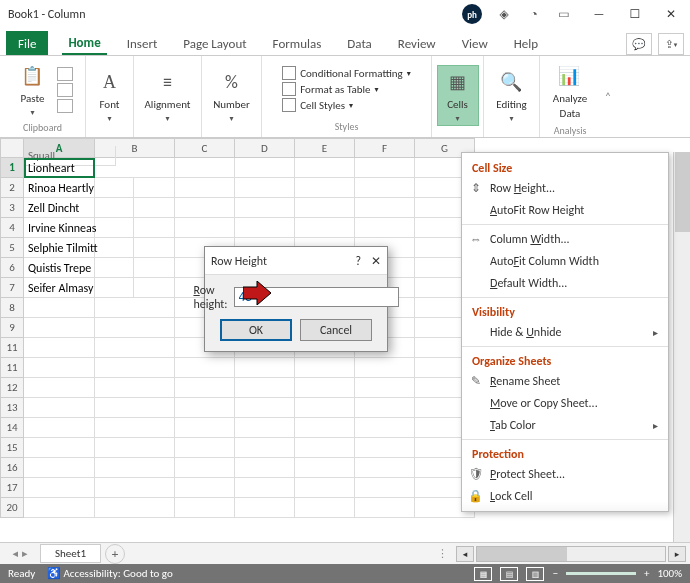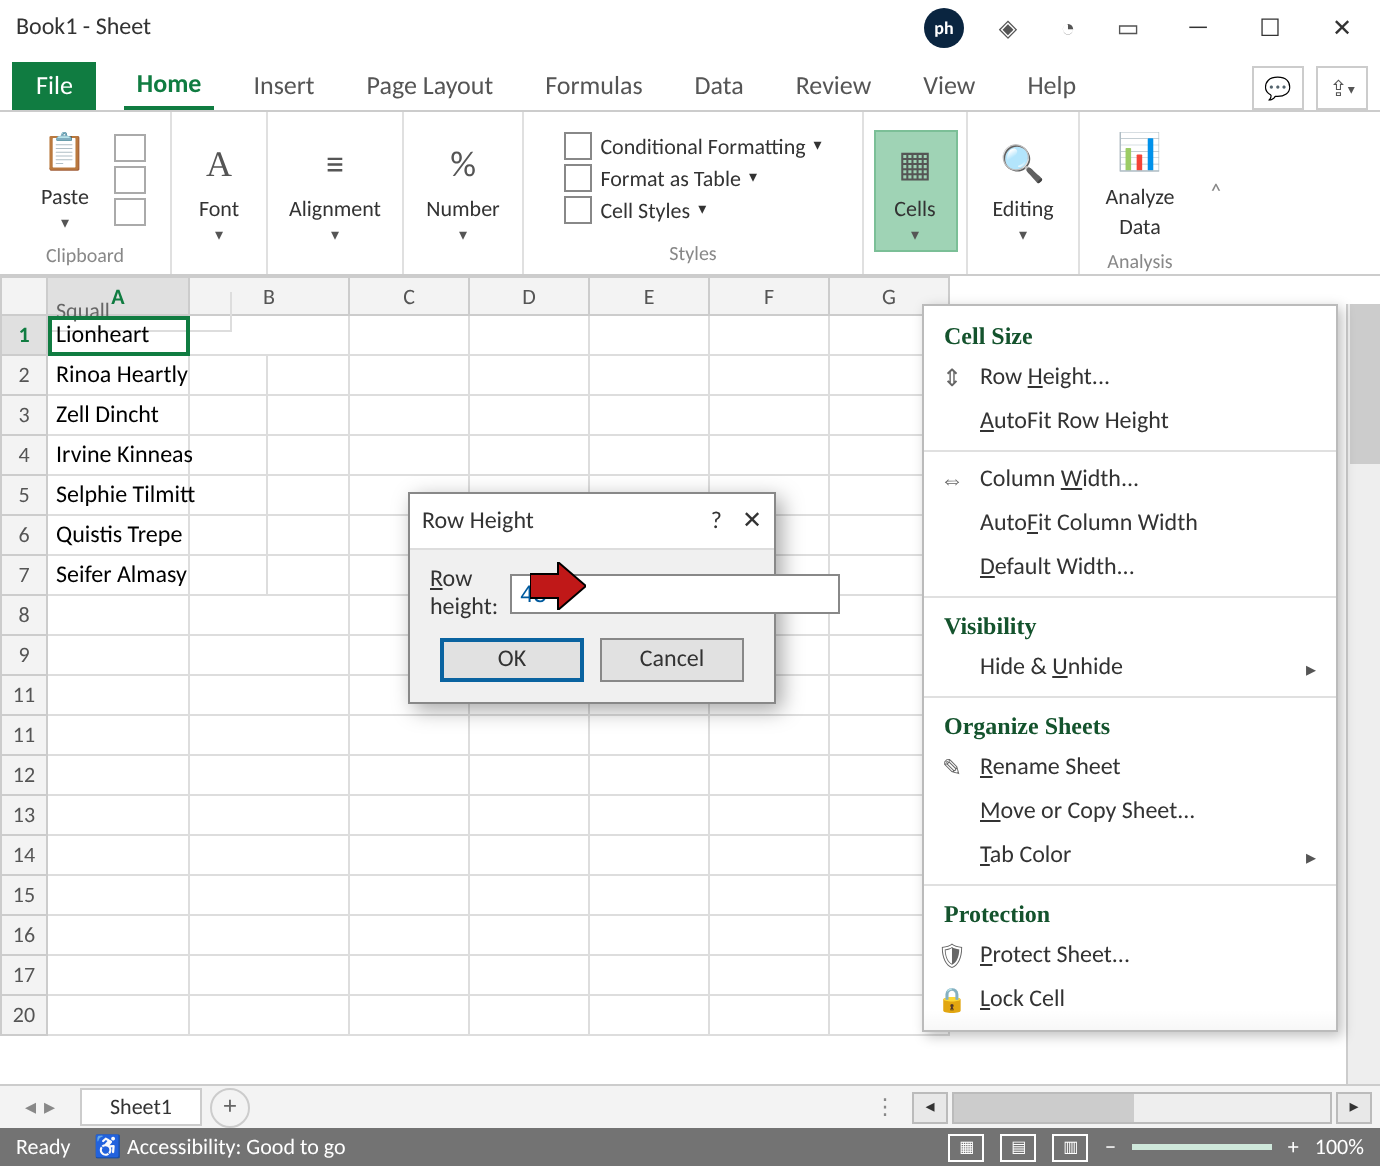--- a/index.html
+++ b/index.html
@@ -58,49 +58,49 @@
   .hsb-track { width:190px;height:16px;border:1px solid #bbb;background:#eee;position:relative; }
   .hsb-thumb { position:absolute;left:0;top:0;height:14px;width:90px;background:#ccc; }
 
   .statusbar { height:19px;background:#737373;color:#fff;display:flex;align-items:center;font-size:11px;padding:0 8px;gap:12px; }
   .status-right { margin-left:auto;display:flex;align-items:center;gap:8px; }
   .view-btn { width:18px;height:14px;border:1px solid #fff;display:flex;align-items:center;justify-content:center;font-size:8px; }
   .zoom-slider { width:70px;height:3px;background:#cfe8db;position:relative; }
 
   
   .cells-menu { position:absolute;top:152px;left:461px;width:208px;background:#fff;border:1px solid #bbb;box-shadow:2px 2px 6px rgba(0,0,0,0.25);padding:4px 0;font-size:12px;z-index:20; }
-  .cells-menu .section { padding:4px 10px 2px;font-weight:600;color:#14532d;font-family:Liberation Serif, serif; }
+  .cells-menu .section { padding:4px 10px 2px;font-weight:600;color:#c2410c; }
   .cells-menu .item { padding:4px 10px 4px 28px;display:flex;align-items:center;position:relative;color:#333;gap:6px; }
   .cells-menu .item .arrow-r { margin-left:auto;font-size:10px;color:#555; }
   .cells-menu .item .ico { position:absolute;left:6px;width:16px;height:16px;display:flex;align-items:center;justify-content:center;font-size:12px;color:#666; }
   .cells-menu .sep { height:1px;background:#e0e0e0;margin:3px 0; }
   .highlight-box { position:absolute;border:2px solid #d52020;pointer-events:none; }
   .u { text-decoration: underline; text-decoration-thickness:1px; }
 
   
   .dialog { position:absolute;top:246px;left:204px;width:184px;background:#f0f0f0;border:1px solid #888;box-shadow:3px 3px 10px rgba(0,0,0,0.35);z-index:30; }
   .dlg-title { height:28px;display:flex;align-items:center;padding:0 6px;background:#fff;font-size:12px;border-bottom:1px solid #ddd; }
   .dlg-title-end { margin-left:auto;display:flex;gap:10px;align-items:center; }
-  .dlg-body { padding:8px 10px 10px;display:flex;flex-direction:column;gap:8px;font-size:12px; }
+  .dlg-body { padding:8px 10px 10px;display:flex;flex-direction:column;gap:8px;font-size:12px;align-items:center; }
   .dlg-row { display:flex;align-items:center;gap:6px; position:relative;}
   .dlg-input { flex:1;height:20px;border:1px solid #888;background:#fff;padding:0 4px;font-size:12px;color:#005a9e; }
   .dlg-btns { display:flex;gap:8px;justify-content:center; }
   .dlg-btn { width:72px;height:22px;border:1px solid #888;background:#e1e1e1;display:flex;align-items:center;justify-content:center;font-size:12px; }
   .dlg-btn.primary { border:2px solid #0a63a0; }
   .red-arrow { position:absolute;left:50px;top:-2px;width:28px;height:24px;z-index:2; }
 
   .vsb { position:absolute;right:0;top:152px;width:17px;bottom:41px;background:#eee;border-left:1px solid #ccc;z-index:5; }
   .vsb-thumb { position:absolute;top:0;left:1px;width:15px;height:80px;background:#ccc; }
   .menu-grad { position:absolute;right:0;bottom:0;height:10px;width:100%;background:linear-gradient(transparent,rgba(0,0,0,0.03));}
 </style>
 </head>
 <body>
 
 <div class="titlebar">
-  <span class="titlebar-title">Book1  -  Sheet</span>
+  <span class="titlebar-title">Book1  -  Column</span>
   <div class="title-spacer"></div>
   <div class="title-icons">
     <div class="ph-logo">ph</div>
     <div class="title-icon">◈</div>
     <div class="title-icon">◔</div>
     <div class="title-icon">▭</div>
   </div>
   <div class="winctl">
     <span>—</span>
     <span>☐</span>

